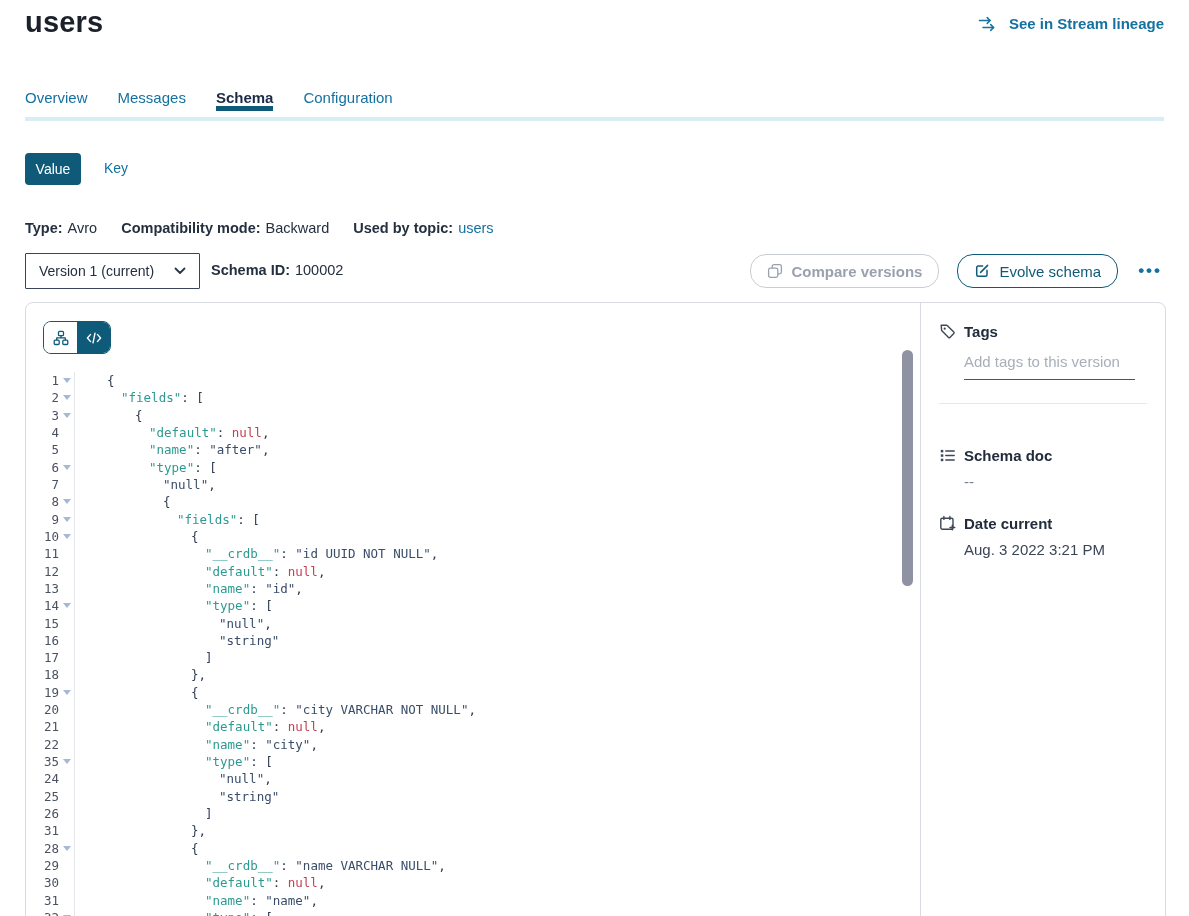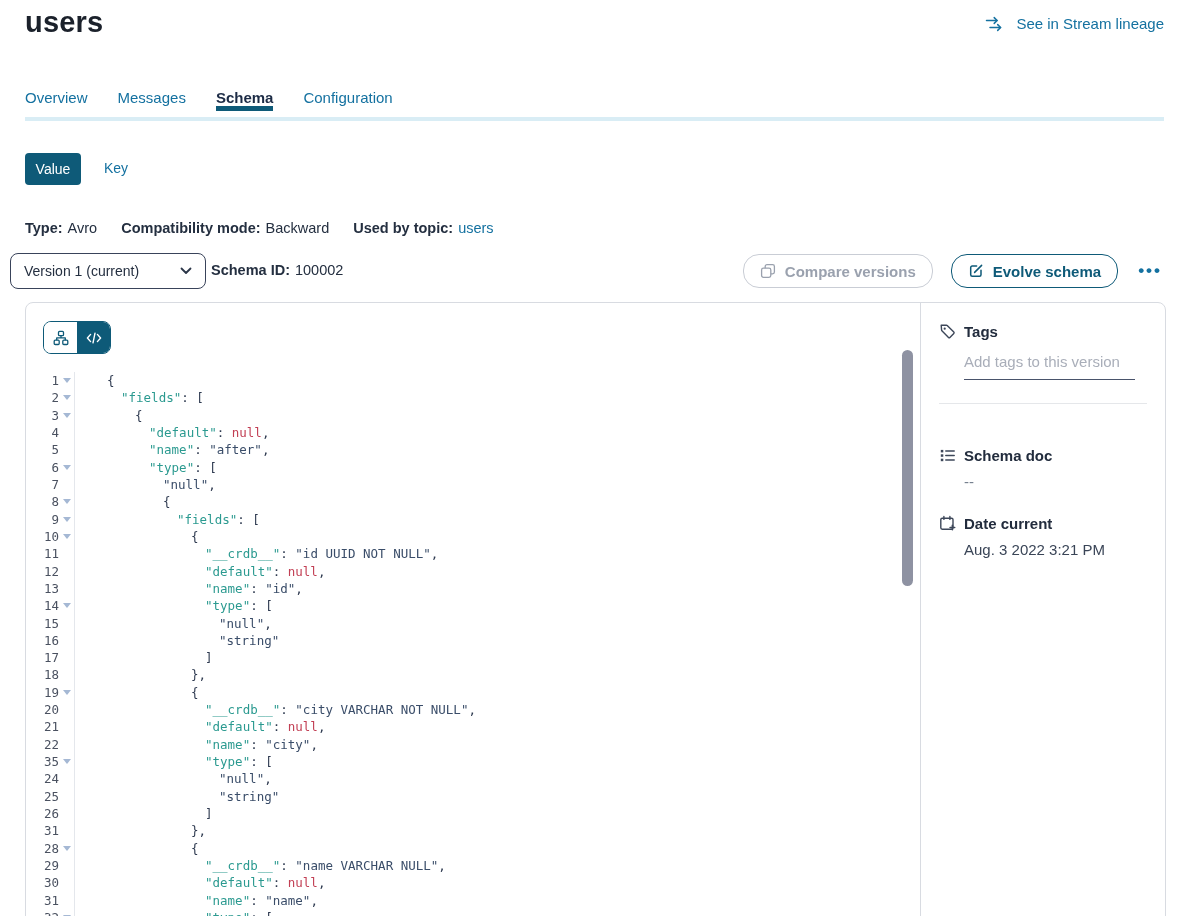--- a/index.html
+++ b/index.html
@@ -3,51 +3,51 @@
 <meta charset="utf-8">
 <style>
   * { box-sizing: border-box; }
   html,body { margin:0; padding:0; background:#fff; }
   body { font-family:"Liberation Sans", sans-serif; }
   .page { position:relative; width:1189px; height:916px; overflow:hidden; background:#fff; color:#242f40; }
 
   
   .title { position:absolute; left:25px; top:6px; font-size:29px; font-weight:700; letter-spacing:.2px; color:#1b212b; }
   .lineage { position:absolute; top:15px; right:25px; display:flex; align-items:center; gap:14px;
-             color:var(--link,#1471a0); font-size:15px; font-weight:400; cursor:pointer; }
+             color:var(--link,#1471a0); font-size:15px; font-weight:700; cursor:pointer; }
 
   
   .tabbar-light { position:absolute; left:25px; top:117px; width:1139px; height:4px; background:#d9edf5; }
   .tabs { position:absolute; left:25px; top:89px; display:flex; z-index:2; }
   .tab { position:relative; margin-right:30px; font-size:15px; font-weight:500; line-height:18px;
          padding-bottom:0; color:var(--link,#1471a0); cursor:pointer; }
   .tab.active { color:#1c2b45; font-weight:600; }
   .tab.active::after { content:""; position:absolute; left:0; right:0; bottom:-4px; height:5px; background:var(--accent,#0e5a78); }
 
   
   .seg-value { position:absolute; left:25px; top:153px; width:56px; height:32px; border:none; border-radius:4px;
                background:var(--accent,#0e5a78); color:#fff; font-size:14px; font-family:inherit; cursor:pointer; }
   .seg-key { position:absolute; left:104px; top:160px; font-size:14px; font-weight:500; color:var(--link,#1471a0); cursor:pointer; }
 
   
   .meta { position:absolute; left:25px; top:220px; display:flex; gap:24px; font-size:14.5px; color:#242f40; }
   .meta b { font-weight:700; margin-right:5px; }
   .meta .link { color:var(--link,#1471a0); cursor:pointer; }
 
   
-  .version-select { position:absolute; left:10px; top:253px; width:196px; height:36px; border:1.2px solid #39435a;
-                    border-radius:8px; display:flex; align-items:center; justify-content:space-between;
+  .version-select { position:absolute; left:25px; top:253px; width:175px; height:36px; border:1.2px solid #39435a;
+                    border-radius:1px; display:flex; align-items:center; justify-content:space-between;
                     padding:0 13px; font-size:14px; color:#242f40; background:#fff; cursor:pointer; }
   .schema-id { position:absolute; left:211px; top:262px; font-size:14.5px; }
   .schema-id b { font-weight:700; margin-right:5px; }
   .actions { position:absolute; right:25px; top:254px; display:flex; align-items:center; gap:18px; }
   .btn { height:34px; display:flex; align-items:center; gap:9px; padding:0 16px; border-radius:16px;
          background:#fff; font-size:15px; font-weight:600; font-family:inherit; cursor:pointer; }
   .btn.disabled { border:1px solid #c9cdd5; color:#9aa1ae; }
-  .btn.outline { border:1px solid var(--accent,#0e5a78); color:var(--accent,#0e5a78); font-weight:700;justify-content:flex-end; }
+  .btn.outline { border:1px solid var(--accent,#0e5a78); color:var(--accent,#0e5a78); font-weight:400;justify-content:flex-end; }
   .more-btn { border:none; background:none; color:var(--link,#1471a0); font-size:17px; font-weight:700;
               letter-spacing:2px; cursor:pointer; padding:0 2px; }
 
   
   .panel { position:absolute; left:25px; top:302px; width:1141px; height:640px; border:1px solid #d8dbe1;
            border-radius:8px; display:flex; background:#fff; }
   .code-area { position:relative; width:894px; flex:none; }
   .view-toggle { position:absolute; left:17px; top:18px; height:33px; display:flex; border:1px solid var(--accent,#0e5a78);
                  border-radius:8px; overflow:hidden; }
   .vt-seg { width:33px; display:flex; align-items:center; justify-content:center; background:#fff; cursor:pointer; }

